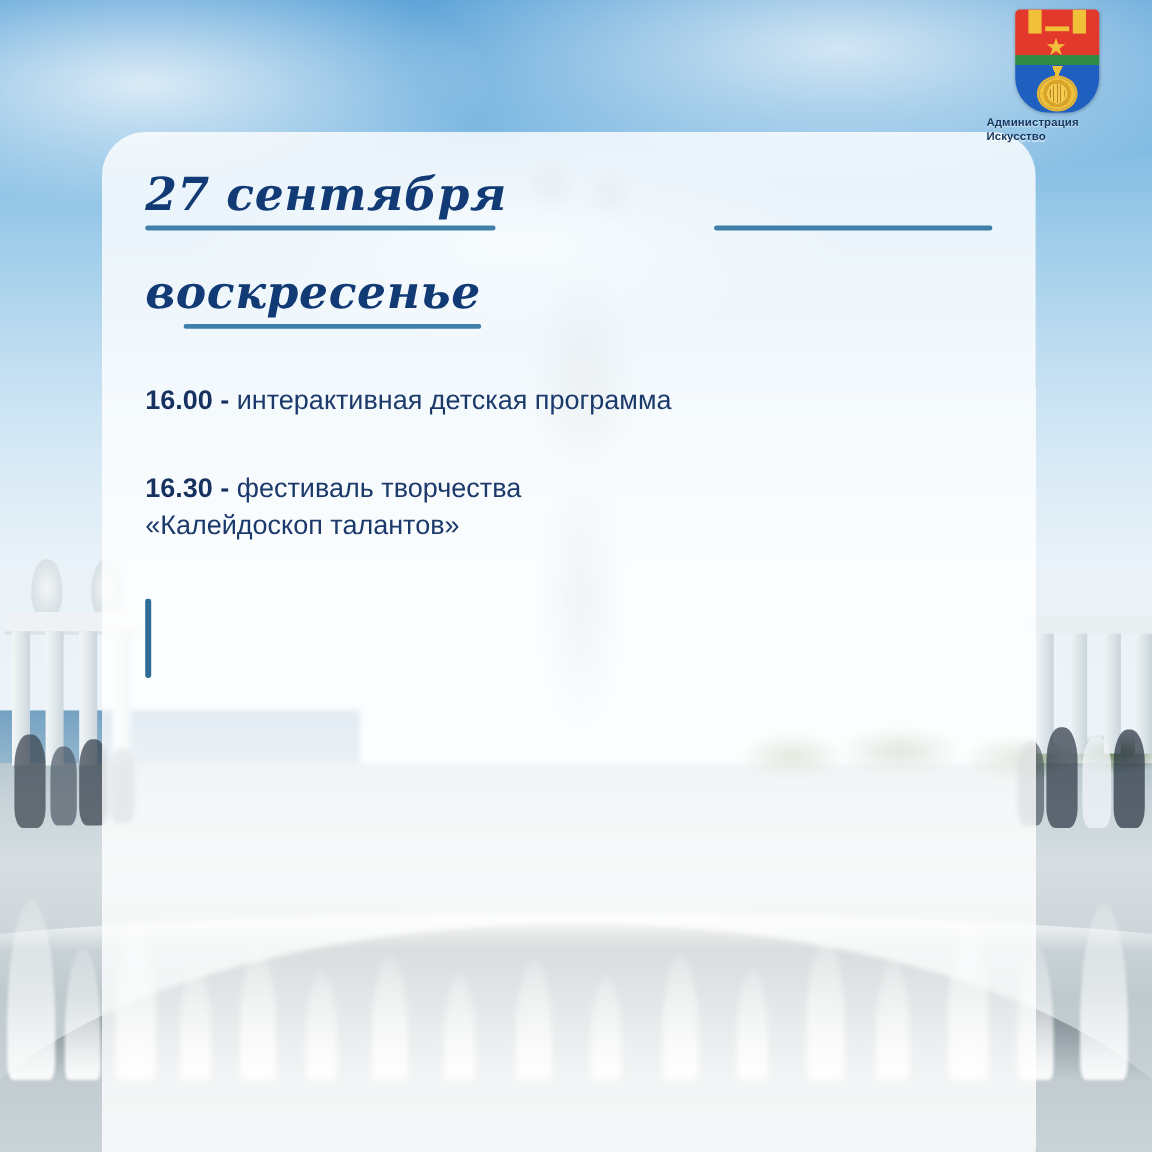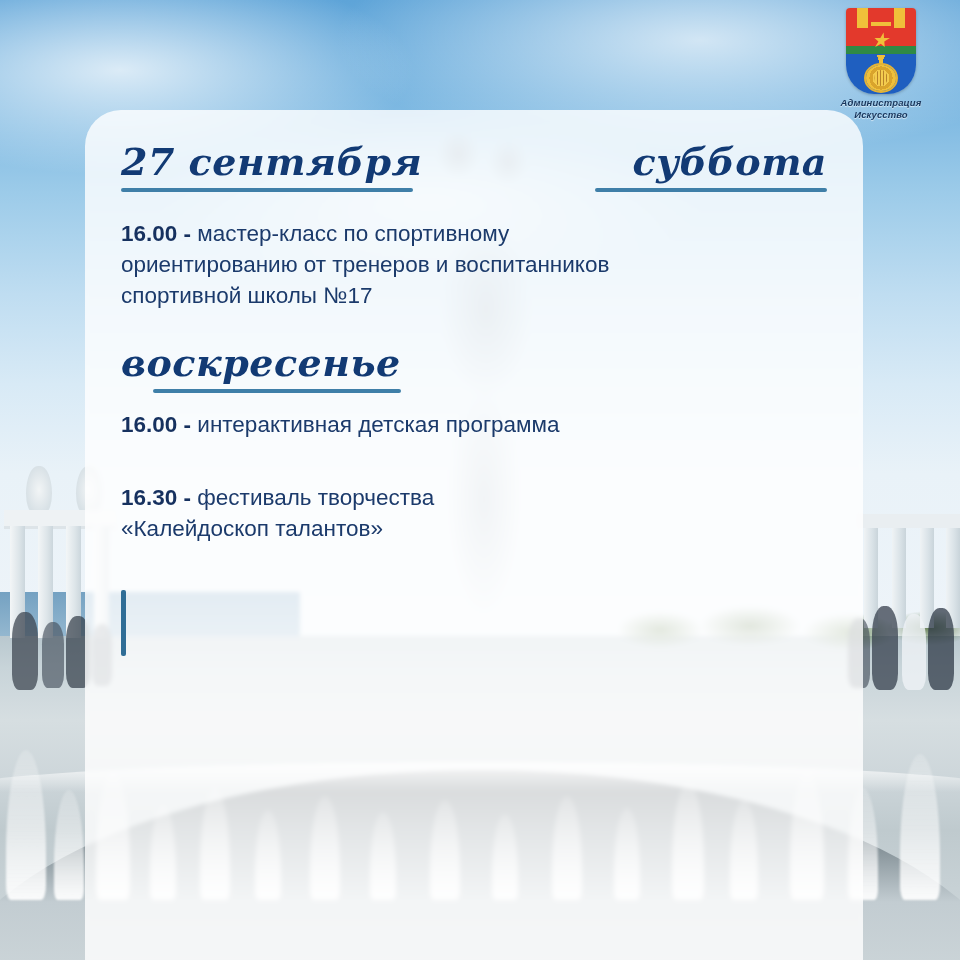--- a/index.html
+++ b/index.html
@@ -131,23 +131,21 @@
   .person {
     position: absolute;
     border-radius: 44% 44% 28% 28% / 34% 34% 20% 20%;
   }
 
   
   .emblem-wrap {
     position: absolute;
     right: 20px; top: 6px;
     width: 118px;
-    text-align: center;
     z-index: 5;
-    font-style: italic;
   }
   .shield {
     width: 70px; height: 86px;
     margin: 2px auto 3px;
     position: relative;
     border-radius: 4px 4px 40% 40% / 4px 4px 34% 34%;
     overflow: hidden;
     background: linear-gradient(180deg,
       #e3392c 0%, #e3392c 44%,
       #2f8a45 44%, #2f8a45 54%,
@@ -367,41 +365,33 @@
   </div>
 
   <div class="card">
 
     <div class="day-head" style="margin-top:26px;">
       <div class="head-col">
         <div class="script">27 сентября</div>
         <div class="rule left"></div>
       </div>
       <div class="head-col r">
-        <div class="script">суббота</div>
         <div class="rule right"></div>
       </div>
     </div>
 
-    <div class="events" style="margin-top:26px;">
-      <div class="event">
-        <span class="t">16.00</span><span class="dash"> - </span><span>мастер-класс по спортивному</span><br>
-        <span>ориентированию от тренеров и воспитанников</span><br>
-        <span>спортивной школы №17</span>
-      </div>
-    </div>
 
     <div class="day-head" style="margin-top:30px;">
       <div class="head-col r">
         <div class="script">воскресенье</div>
         <div class="rule right2"></div>
       </div>
     </div>
 
-    <div class="events" style="margin-top:16px;">
+    <div class="events" style="margin-top:44px;">
       <div class="event">
         <span class="t">16.00</span><span class="dash"> - </span><span>интерактивная детская программа</span><br>
       </div>
 
       <div class="event" style="margin-top:42px;">
         <span class="t">16.30</span><span class="dash"> - </span><span>фестиваль творчества</span><br>
         <span>«Калейдоскоп талантов»</span>
       </div>
 
     </div>

